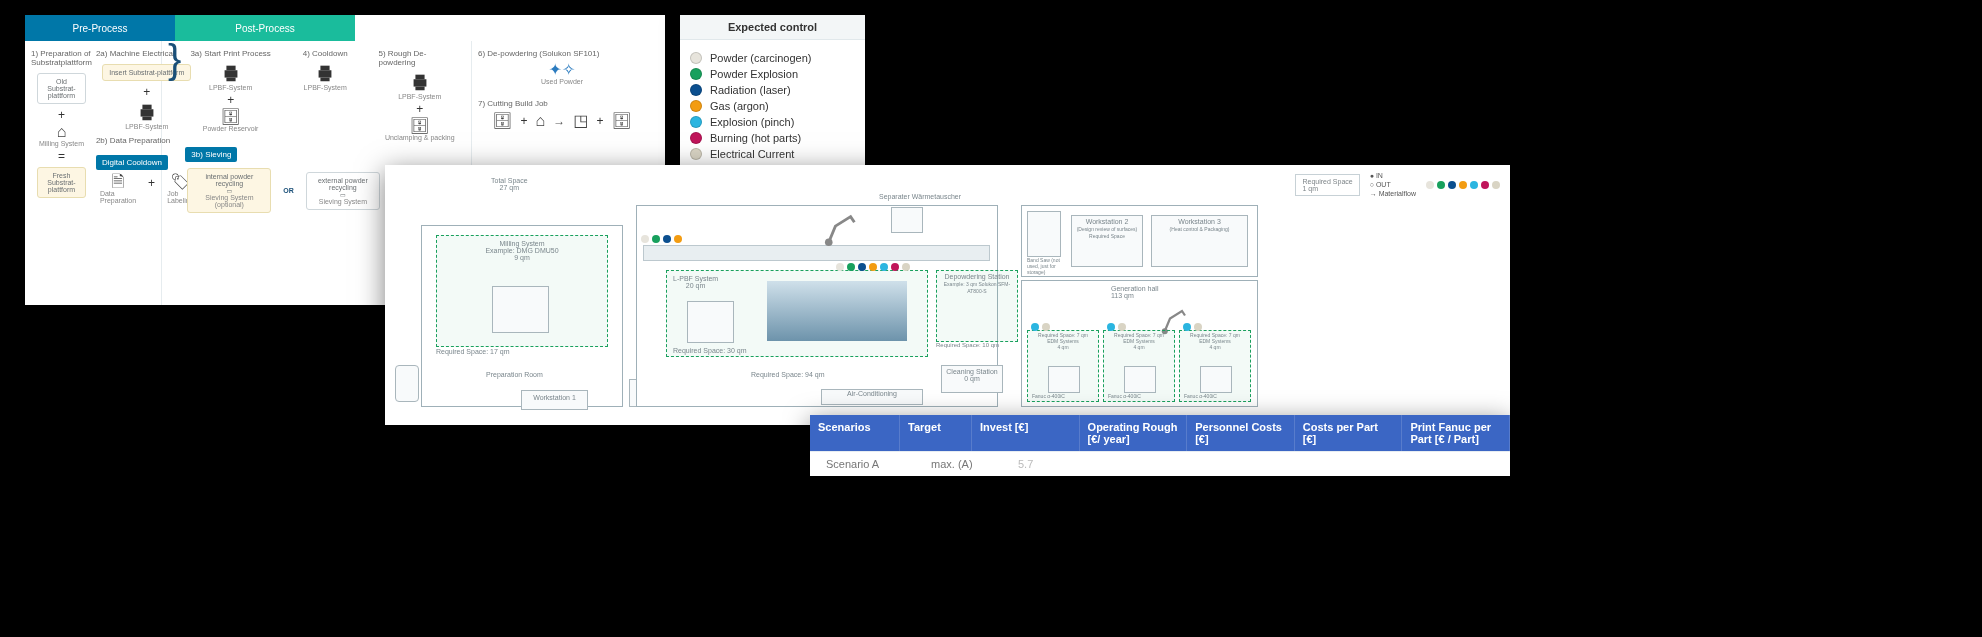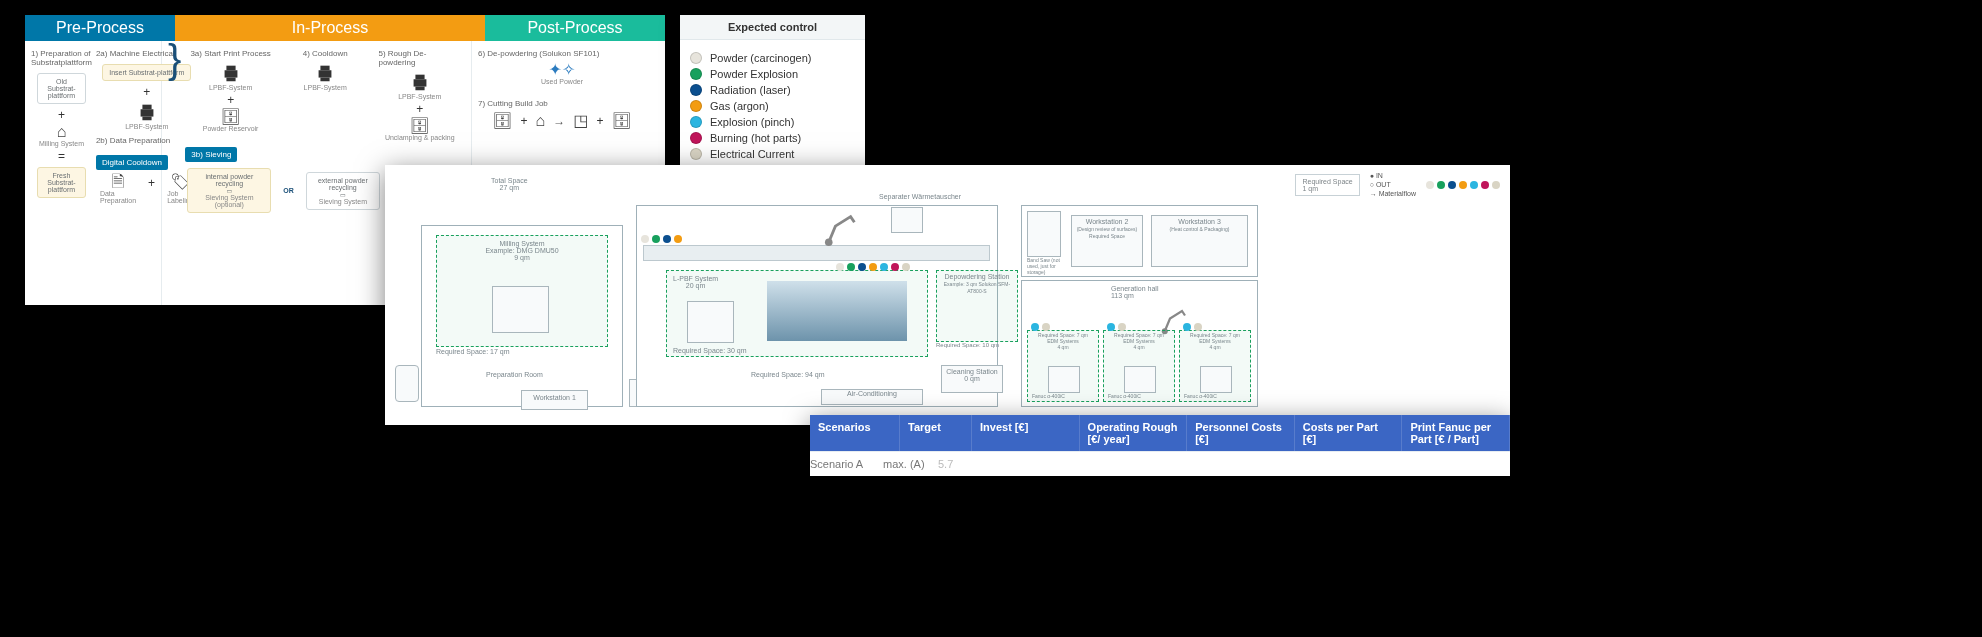--- a/index.html
+++ b/index.html
@@ -1,20 +1,20 @@
 <!DOCTYPE html>
 <html><head>
 <meta charset="utf-8">
 <style>
 html,body{margin:0;padding:0;background:#000;font-family:Arial,Helvetica,sans-serif;font-size:10px;color:#555}
 .stage{position:relative;width:1982px;height:637px}
 
 .procmap{position:absolute;left:25px;top:15px;width:640px;height:290px;background:#fff;box-shadow:0 4px 18px rgba(0,0,0,.35)}
 .phdr{display:flex;height:26px}
-.ph{flex:0 0 auto;display:flex;align-items:center;justify-content:center;color:#fff;font-size:16px}
+.ph{flex:0 0 auto;display:flex;align-items:center;justify-content:center;color:#fff;font-size:10px}
 .ph-pre{width:150px;background:#0077a8}
 .ph-in{width:310px;background:#f39c12}
 .ph-post{width:180px;background:#1abc9c}
 .pbody{display:flex;height:264px}
 .col{border-right:1px solid #e6ecef;padding:6px 6px 4px;box-sizing:border-box}
 .col-pre{width:137px}
 .col-in{width:310px}
 .col-post{width:180px}
 .step{font-size:8px;color:#666;margin:2px 0 4px}
 .minibox{display:inline-block;border:1px solid #cfd7db;border-radius:3px;padding:4px 6px;font-size:7px;color:#6a6f72;background:#fff;text-align:center;margin:2px}
@@ -46,34 +46,33 @@
 .txt{font-size:7px;color:#7a868c;text-align:center}
 .dotsrow{position:absolute;display:flex;gap:3px}
 .dotsrow .d{width:8px;height:8px;border-radius:50%}
 
 .costcard{position:absolute;left:810px;top:415px;width:700px;background:#fff;box-shadow:0 6px 26px rgba(0,0,0,.5)}
 .costhdr{background:#3b66c4;color:#fff;display:flex;font-size:11px;font-weight:bold}
 .ch{padding:6px 8px;flex:1;border-right:1px solid rgba(255,255,255,.15)}
 .ch:nth-child(1){flex:0 0 73px}
 .ch:nth-child(2){flex:0 0 55px}
 .crow{display:flex;font-size:11px;color:#777;border-top:1px solid #e7edf2}
-.cd{padding:6px 0;flex:1}
+.cd{padding:6px 16px;flex:1}
 .cd:nth-child(1){flex:0 0 73px}
 .cd:nth-child(2){flex:0 0 55px}
 .printer-svg{width:24px;height:22px}
 </style>
 </head>
 <body>
 
 <div class="stage">
 
   <div class="procmap">
     <div class="phdr">
       <div class="ph ph-pre">Pre-Process</div>
-      <div class="ph ph-in">In-Process</div>
       <div class="ph ph-post">Post-Process</div>
     </div>
     <div class="pbody">
 
       <div class="col col-pre">
         <div class="rowf">
           <div style="flex:1">
             <div class="step">1)  Preparation of Substratplattform</div>
             <div class="subcol">
               <span class="minibox">Old Substrat-plattform</span>

